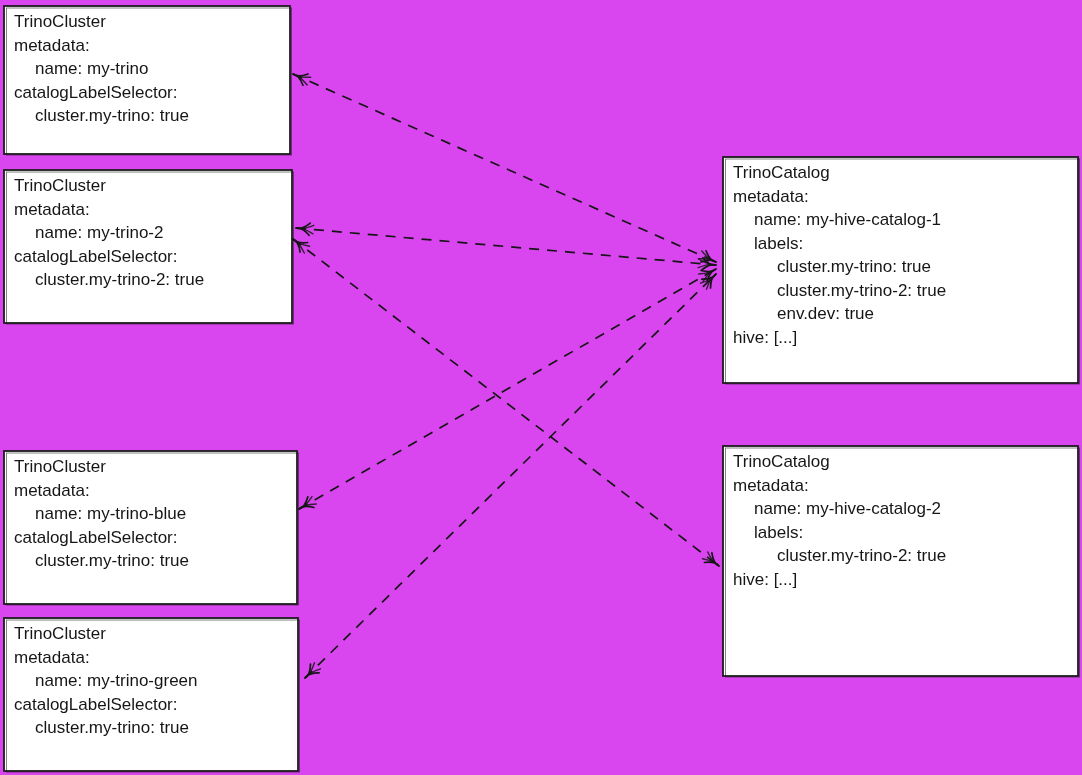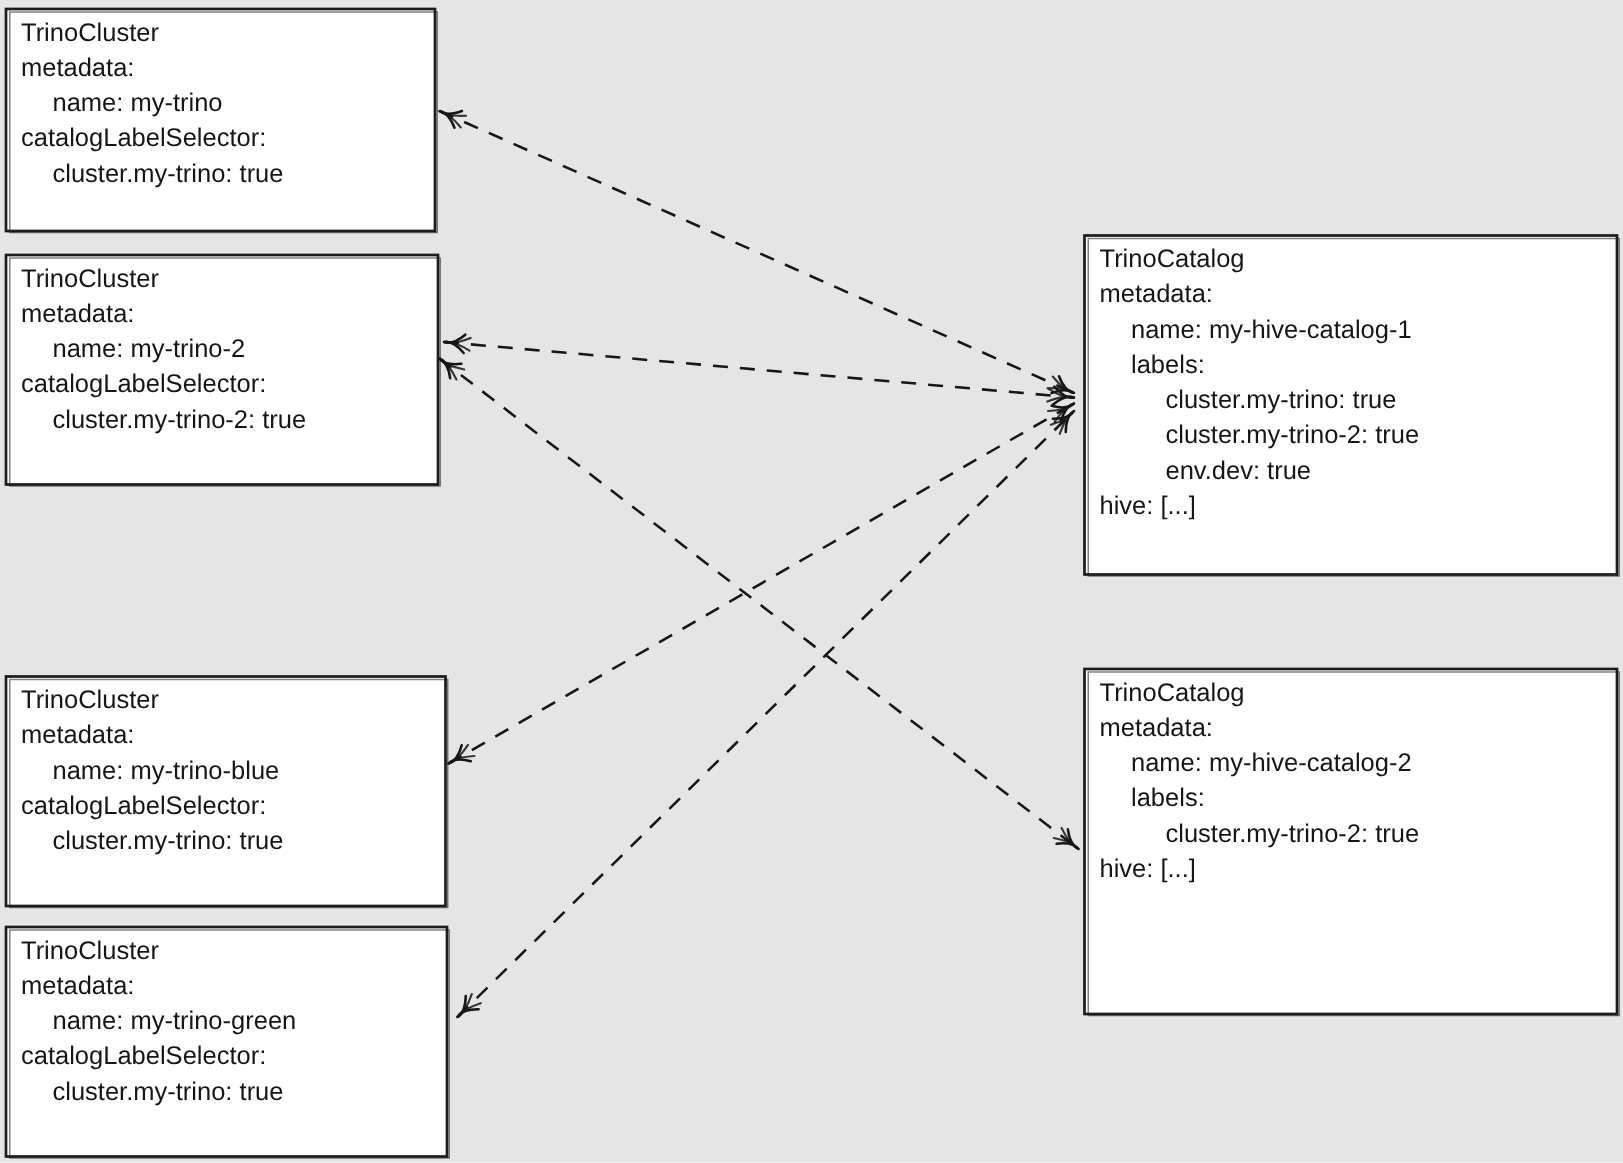--- a/index.html
+++ b/index.html
@@ -4,21 +4,21 @@
 <style>
   html, body {
     margin: 0;
     padding: 0;
     background: #ffffff;
   }
   .canvas {
     position: relative;
     width: 1082px;
     height: 775px;
-    background: #e5e5e5;
+    background: #d946ef;
     overflow: hidden;
     font-family: "Liberation Sans", "DejaVu Sans", sans-serif;
   }
   svg.diagram {
     position: absolute;
     left: 0;
     top: 0;
     display: block;
   }
   svg text {

